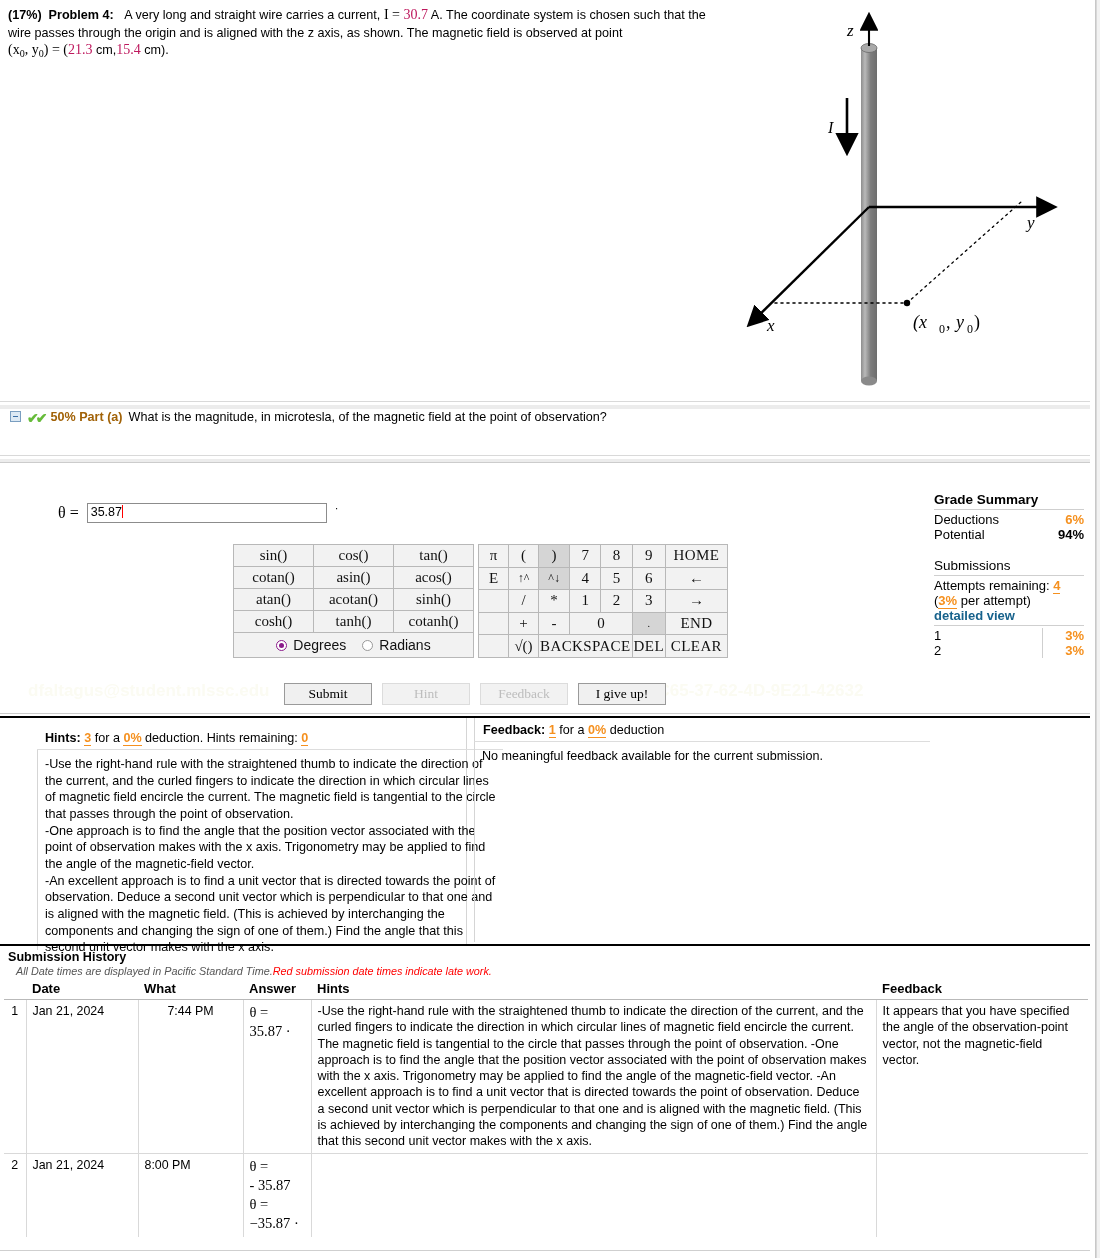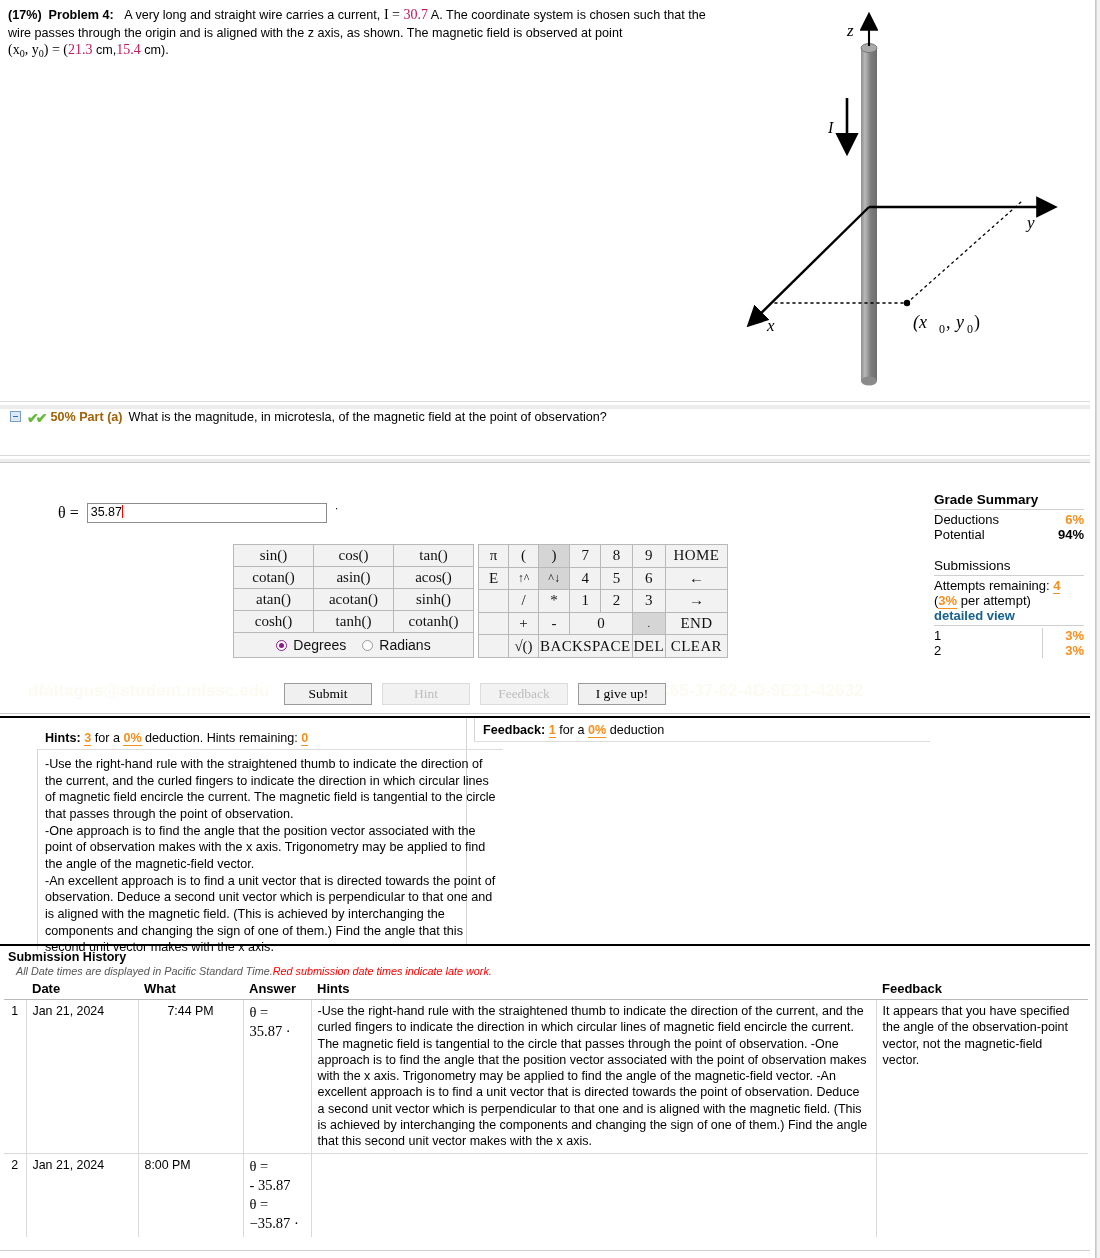--- a/index.html
+++ b/index.html
@@ -335,20 +335,21 @@
     </div>
 
     <div class="pane-r">
       <div class="pane-head" style="border-left:1px solid #d5d5d5;">
         <b>Feedback:</b>
         <span class="u-or">1</span>
         <span>for a</span>
         <span class="u-or">0%</span>
         <span>deduction</span>
       </div>
+      <div class="pane-body" style="height:200px;">No meaningful feedback available for the current submission.</div>
     </div>
   </div>
 
   <div class="subhist">
     <div class="sh-title">Submission History</div>
     <div class="sh-note">
       <span>All Date times are displayed in Pacific Standard Time.</span><span class="rednote">Red submission date times indicate late work.</span>
     </div>
     <table class="sh">
       <thead>

